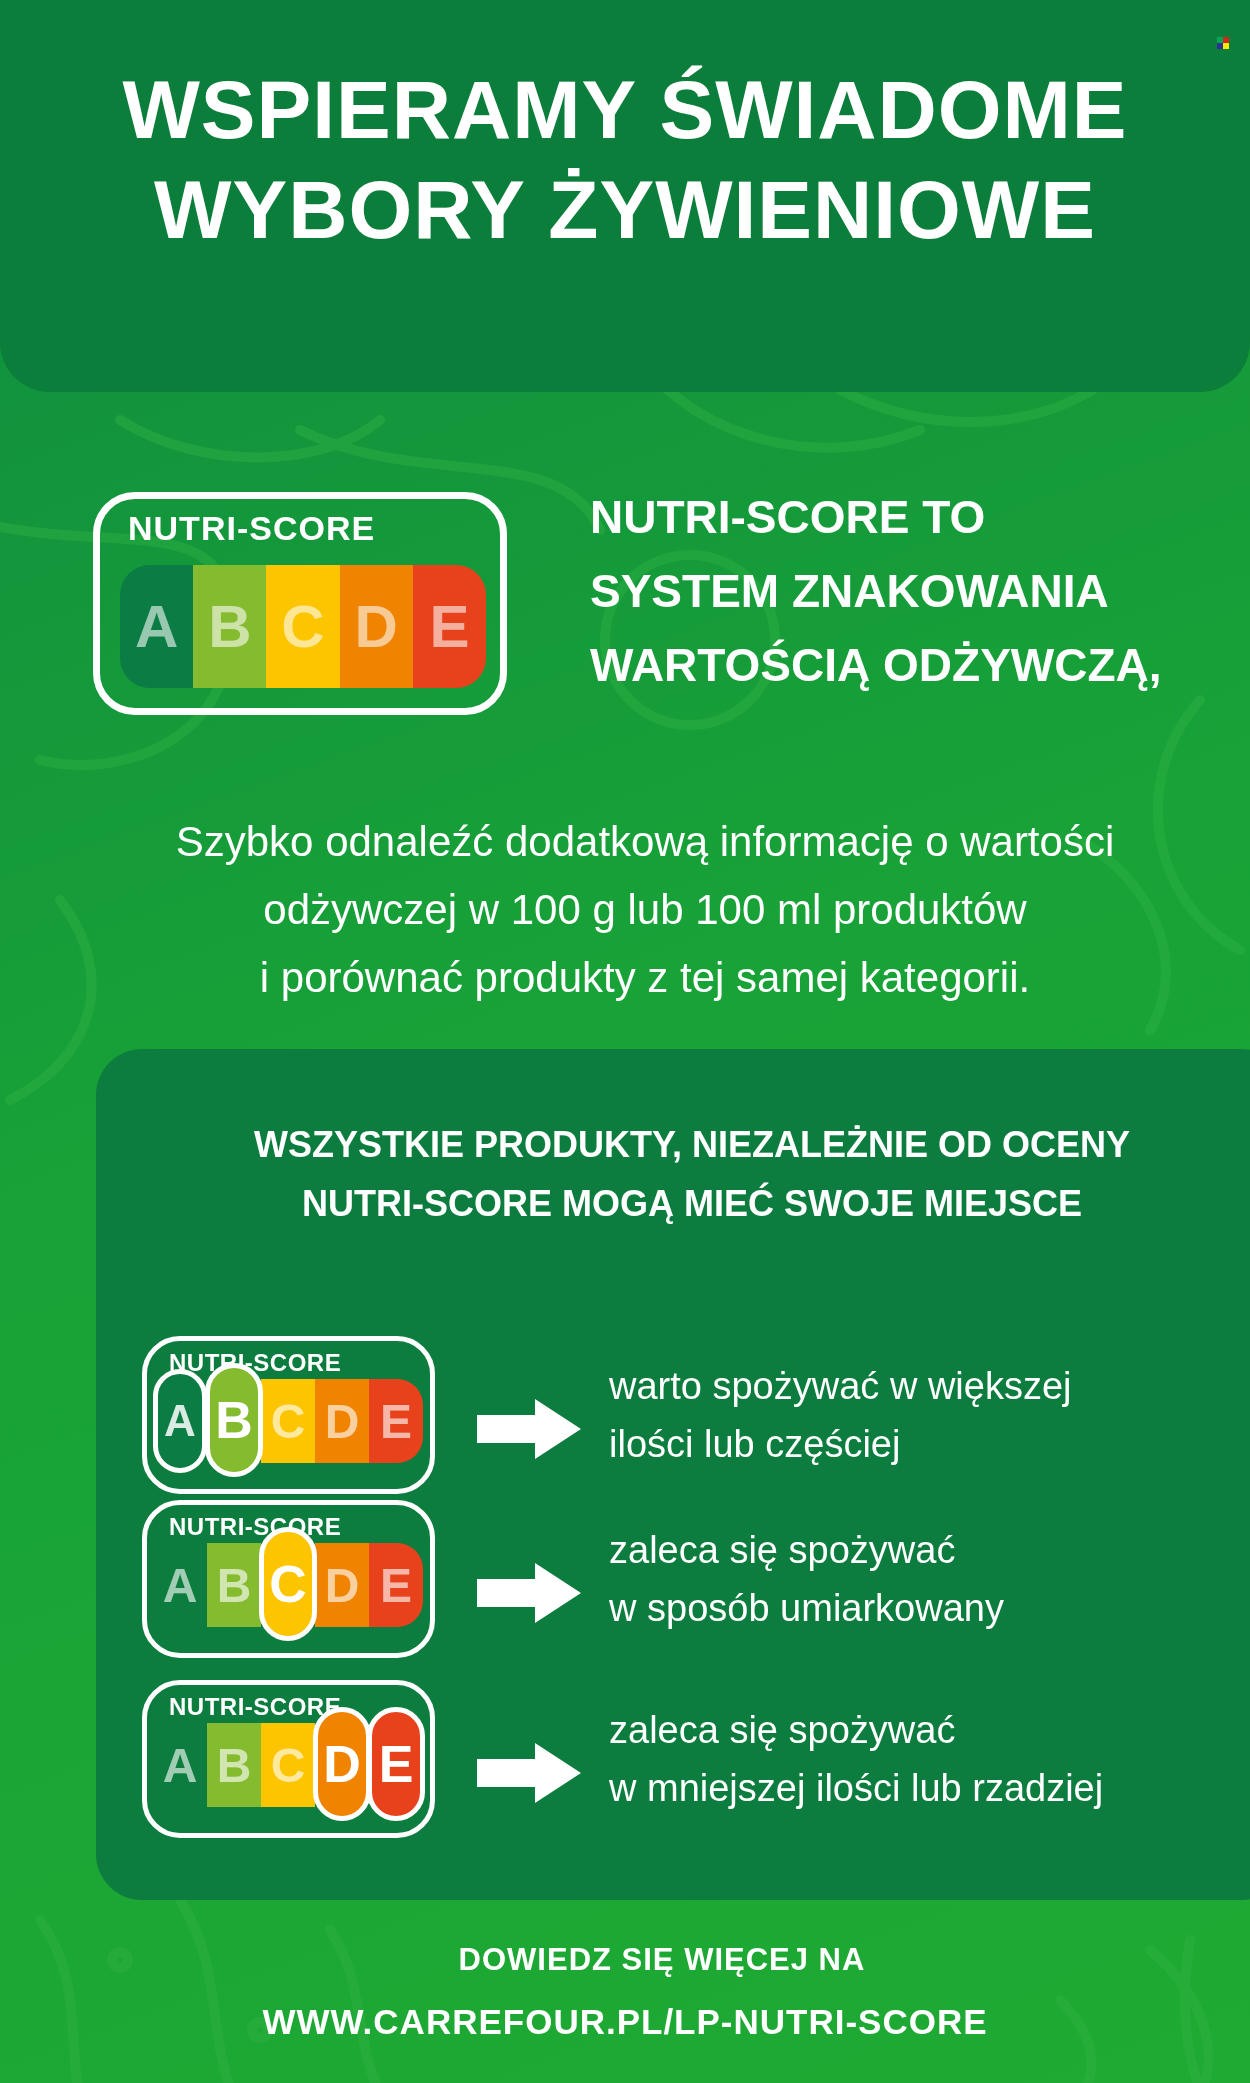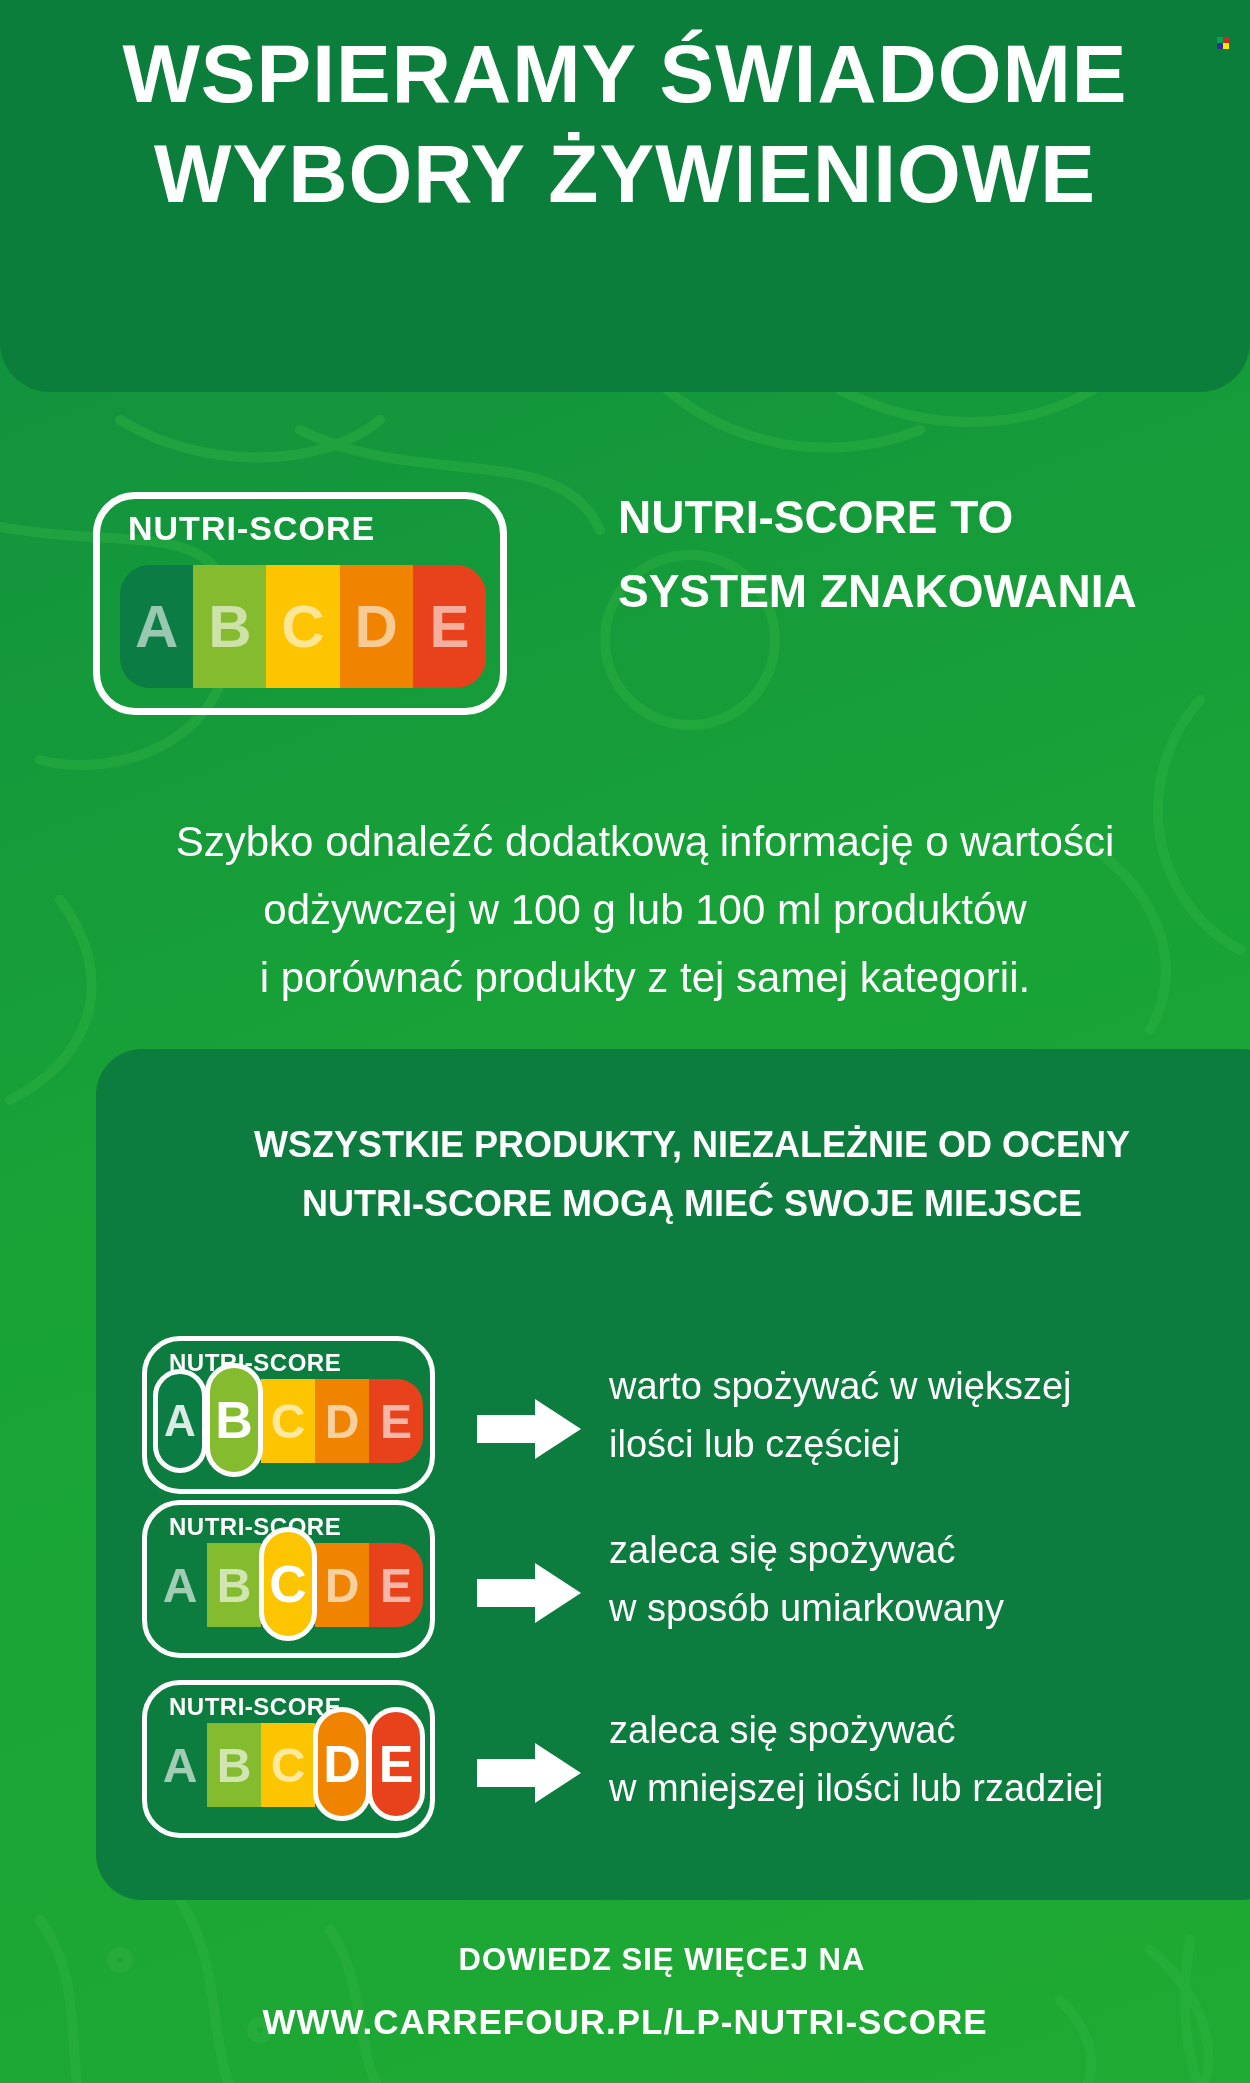--- a/index.html
+++ b/index.html
@@ -11,21 +11,21 @@
   .doodles{position:absolute; left:0; top:0; z-index:0;}
   .layer{position:absolute; left:0; top:0; width:100%; height:100%; z-index:1;}
 
   
   .header{
     position:absolute; left:0; top:0; width:1250px; height:392px;
     background:var(--header-green,#0a7e3a);
     border-radius:0 0 50px 50px;
     text-align:center; color:#fff;
   }
-  .header h1{margin:0; padding-top:24px; font-size:82px; line-height:100px; font-weight:700; letter-spacing:1px;}
+  .header h1{margin:0; padding-top:60px; font-size:82px; line-height:100px; font-weight:700; letter-spacing:1px;}
   .color-mark{position:absolute; left:1217px; top:37px; width:12px; height:12px; display:grid; grid-template-columns:6px 6px;}
   .color-mark i{width:6px;height:6px;display:block;}
   .cm1{background:var(--mark-green,#00a651);} .cm2{background:var(--mark-red,#cc2a1d);}
   .cm3{background:var(--mark-blue,#2e3192);} .cm4{background:var(--mark-yellow,#ffe800);}
 
   
   .big-label{
     position:absolute; left:93px; top:492px; width:414px; height:223px;
     border:7px solid #fff; border-radius:42px; box-sizing:border-box;
   }
@@ -33,21 +33,21 @@
   .big-bar{position:absolute; left:20px; top:66px; width:366px; height:123px; display:flex;}
   .big-bar .seg{flex:1; display:flex; align-items:center; justify-content:center;
     font-size:60px; font-weight:700; color:rgba(255,255,255,0.58);}
   .bg-a{background:var(--nutri-a,#0b7c44); border-radius:30px 0 0 30px;}
   .bg-b{background:var(--nutri-b,#85bb2f);}
   .bg-c{background:var(--nutri-c,#fcc500);}
   .bg-d{background:var(--nutri-d,#f08300);}
   .bg-e{background:var(--nutri-e,#e8421c); border-radius:0 30px 30px 0;}
 
   
-  .intro-heading{position:absolute; left:590px; top:480px; color:#fff; font-size:46px; font-weight:700; line-height:74px;margin-left:28px;}
+  .intro-heading{position:absolute; left:590px; top:480px; color:#fff; font-size:46px; font-weight:700; line-height:74px;}
   .paragraph{position:absolute; left:0; top:808px; width:1250px; text-align:center; color:#fff; font-size:42px; line-height:68px;margin-left:20px;}
 
   
   .panel{
     position:absolute; left:96px; top:1049px; width:1192px; height:851px;
     background:var(--panel-green,#0c7d3e); border-radius:46px; color:#fff;
   }
   .panel-heading{margin:0; padding-top:66px; text-align:center; font-size:36px; font-weight:700; line-height:59px;}
   .prow{position:absolute; left:46px; display:flex; align-items:center; height:158px;}
   .prow-1{top:287px;} .prow-2{top:451px;} .prow-3{top:631px;}
@@ -133,21 +133,21 @@
         <div class="seg bg-b">B</div>
         <div class="seg bg-c">C</div>
         <div class="seg bg-d">D</div>
         <div class="seg bg-e">E</div>
       </div>
     </div>
 
     <div class="intro-heading">
       <span>NUTRI-SCORE TO</span><br>
       <span>SYSTEM ZNAKOWANIA</span><br>
-      <br>
+      <span>WARTOŚCIĄ ODŻYWCZĄ,</span><br>
     </div>
 
     <div class="paragraph">
       <span>Szybko odnaleźć dodatkową informację o wartości</span><br>
       <span>odżywczej w 100 g lub 100 ml produktów</span><br>
       <span>i porównać produkty z tej samej kategorii.</span>
     </div>
 
     <div class="panel">
       <p class="panel-heading">

